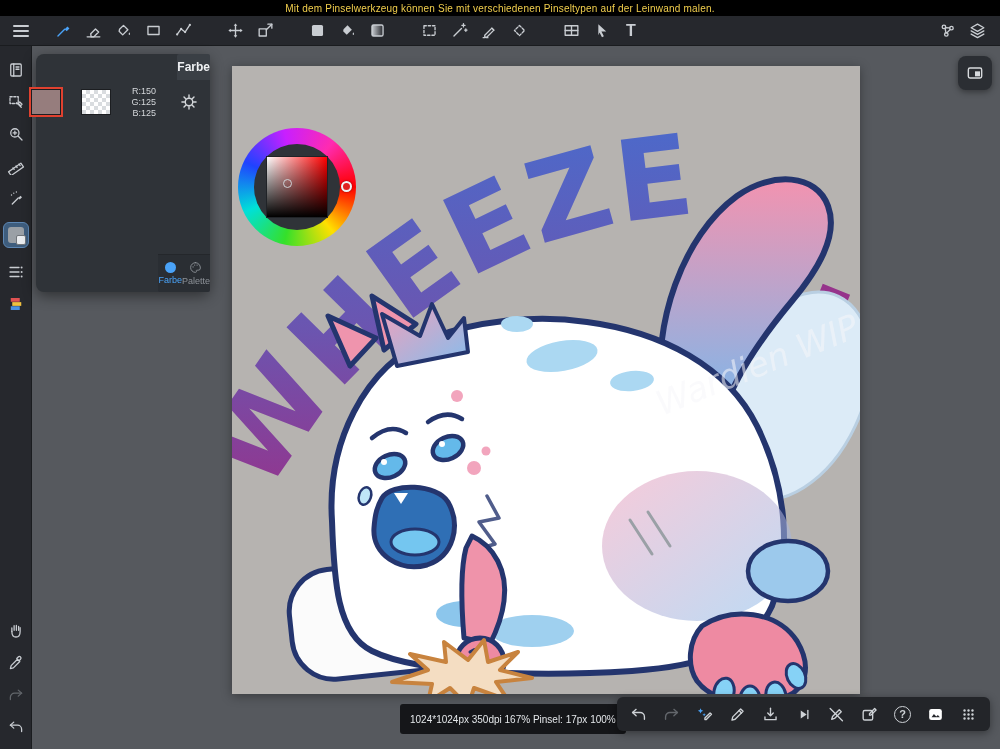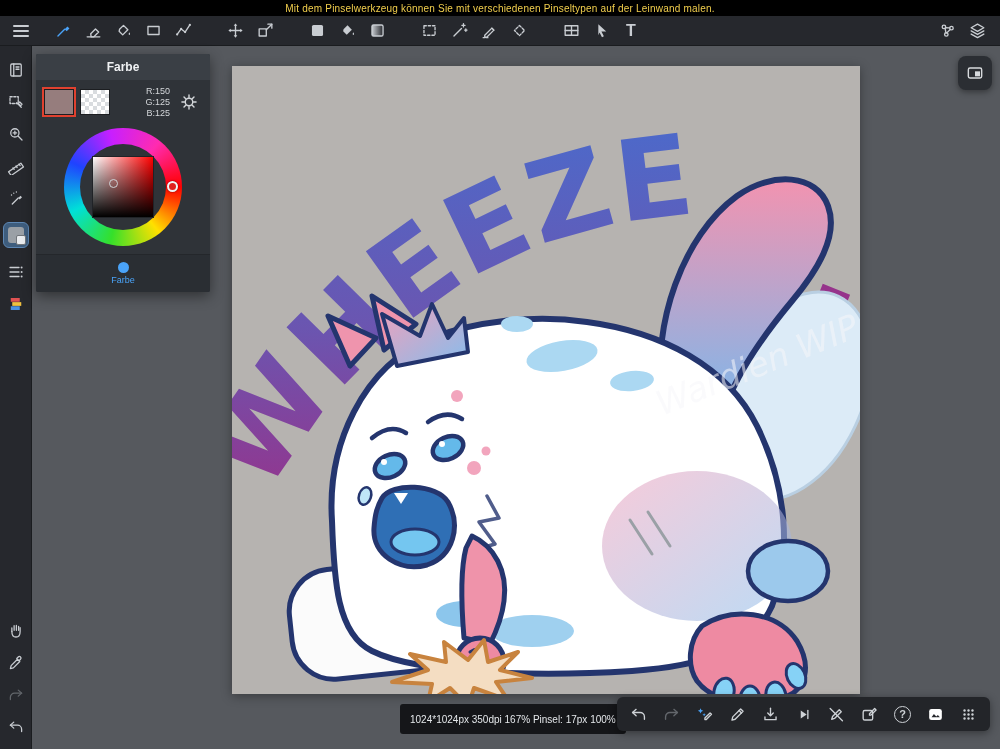--- a/index.html
+++ b/index.html
@@ -35,25 +35,25 @@
   .sbtn.dim{color:#62666b;}
   .color-tile{width:26px;height:26px;border-radius:6px;background:#3e5d7d;border:1px solid #5d87b4;
     display:flex;align-items:center;justify-content:center;margin:6px 0;}
   .color-tile .inner{width:16px;height:16px;border-radius:3px;background:#9aa0a6;position:relative;}
   .color-tile .inner::after{content:"";position:absolute;right:-2px;bottom:-2px;width:8px;height:8px;
     background:#e9ecef;border-radius:2px;border:1px solid #70757a;}
   .spacer{flex:1 1 auto;}
 
   
   .panel{position:absolute;left:36px;top:54px;width:174px;height:238px;background:#2f3338;
-    border-radius:2px;box-shadow:0 4px 14px rgba(0,0,0,.45);z-index:30;display:flex;flex-direction:column;}
+    border-radius:8px;box-shadow:0 4px 14px rgba(0,0,0,.45);z-index:30;display:flex;flex-direction:column;align-items:flex-end;}
   .panel-header{height:26px;background:#3a3f45;display:flex;align-items:center;justify-content:center;
     border-radius:2px 2px 0 0;}
   .panel-header span{color:#f0f2f4;font-size:12px;font-weight:bold;}
-  .swatch-row{height:44px;display:flex;align-items:center;padding:0 8px;gap:6px;}
+  .swatch-row{height:44px;display:flex;align-items:center;padding:0 8px;gap:20px;}
   .swatch{width:30px;height:26px;border:1px solid #1c1e21;}
   .swatch.sel{outline:2px solid #e0412f;outline-offset:0;}
   .swatch.bg2{background:
     linear-gradient(45deg,#d9dcdf 25%,transparent 25%,transparent 75%,#d9dcdf 75%) 0 0/8px 8px,
     linear-gradient(45deg,#d9dcdf 25%,#ffffff 25%,#ffffff 75%,#d9dcdf 75%) 4px 4px/8px 8px;}
   .rgb{margin-left:auto;text-align:right;color:#d4d7da;font-size:9px;line-height:11px;}
   .gearbtn{background:none;border:none;color:#d4d7da;width:26px;height:26px;display:flex;
     align-items:center;justify-content:center;padding:0;cursor:pointer;}
   .gearbtn svg{width:20px;height:20px;}
   .wheel-wrap{height:130px;position:relative;}
@@ -449,20 +449,29 @@
       <div class="hue-marker"></div>
       <div class="sv-square">
         <div class="sv-marker"></div>
       </div>
     </div>
     <div class="panel-tabs">
       <button class="ptab active">
         <span class="dot"></span>
         <span>Farbe</span>
       </button>
+      <button class="ptab">
+        <svg class="i" viewBox="0 0 24 24">
+          <path d="M12 3a9 9 0 100 18c1.5 0 2-1 1.5-2s0-2 1.5-2h2a4 4 0 004-4c0-5.5-4-10-9-10z"></path>
+          <circle cx="7.5" cy="11" r="1.2" fill="currentColor" stroke="none"></circle>
+          <circle cx="10.5" cy="7.5" r="1.2" fill="currentColor" stroke="none"></circle>
+          <circle cx="15" cy="7.5" r="1.2" fill="currentColor" stroke="none"></circle>
+          </svg>
+        <span>Palette</span>
+      </button>
     </div>
   </div>
 
   <button class="navigator">
     <svg class="i" viewBox="0 0 24 24">
       <rect x="4" y="6" width="16" height="12" rx="2"></rect>
       <rect x="12" y="10" width="6" height="6" fill="currentColor" stroke="none"></rect>
       </svg>
   </button>
 

